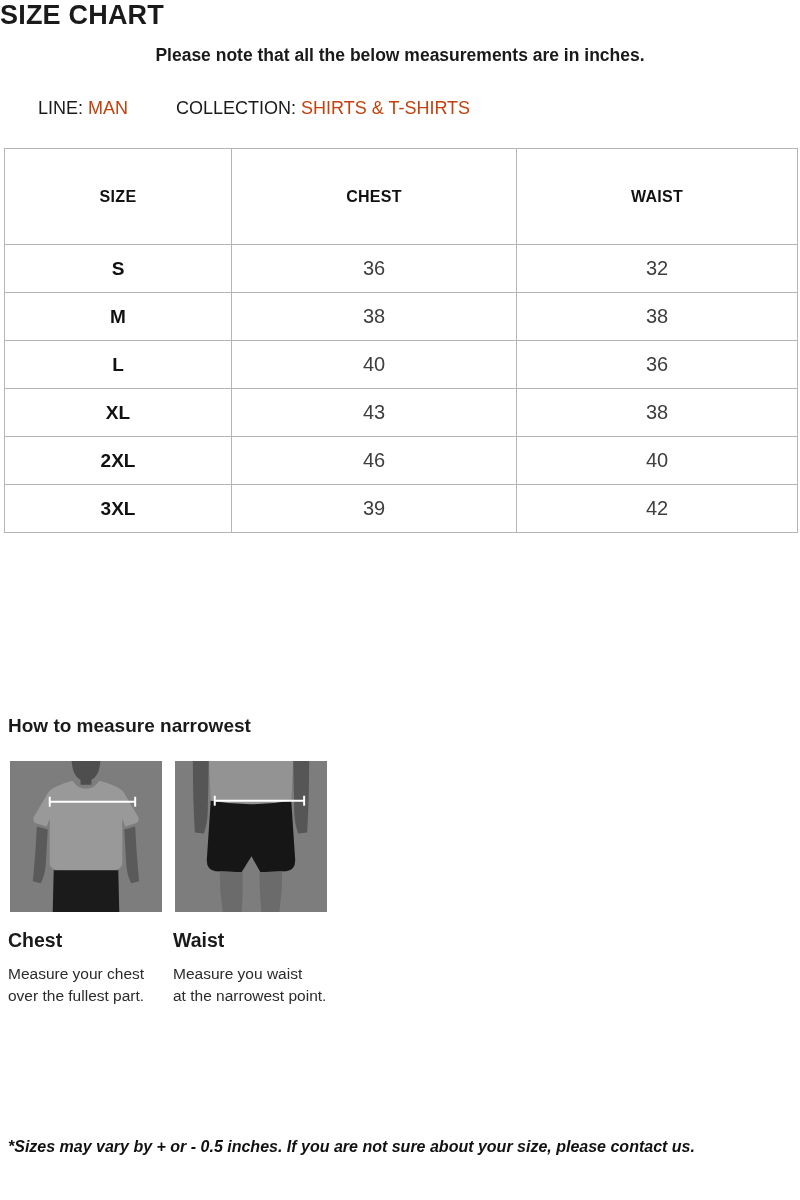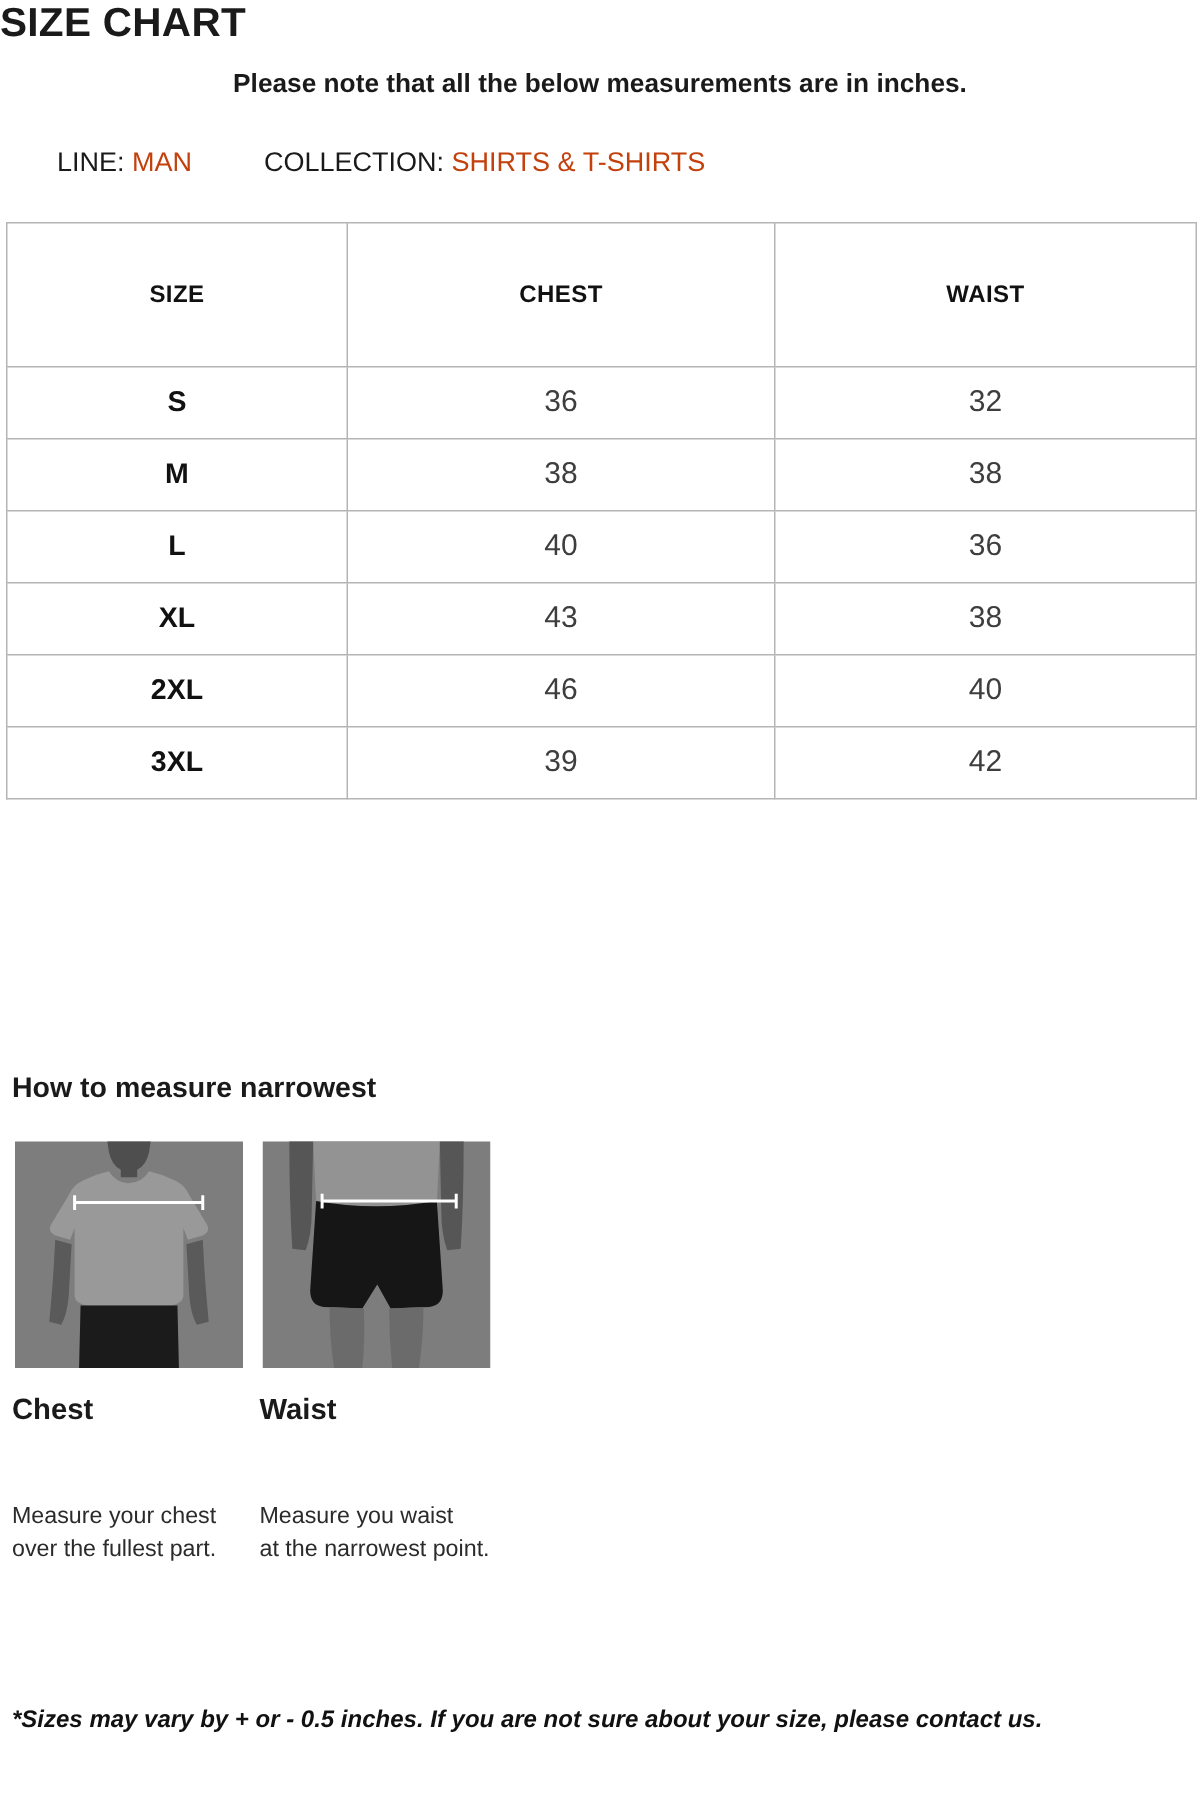--- a/index.html
+++ b/index.html
@@ -94,21 +94,21 @@
     margin: 0;
     font-size: 19.5px;
     font-weight: bold;
     line-height: 26px;
   }
   .title-chest { left: 8px; }
   .title-waist { left: 173px; }
 
   .measure-item-desc {
     position: absolute;
-    top: 1000px;
+    top: 963px;
     margin: 0;
     font-size: 15.5px;
     font-weight: normal;
     color: #2b2b2b;
     line-height: 22px;
   }
   .desc-chest { left: 8px; }
   .desc-waist { left: 173px; }
 
   .footer-note {

